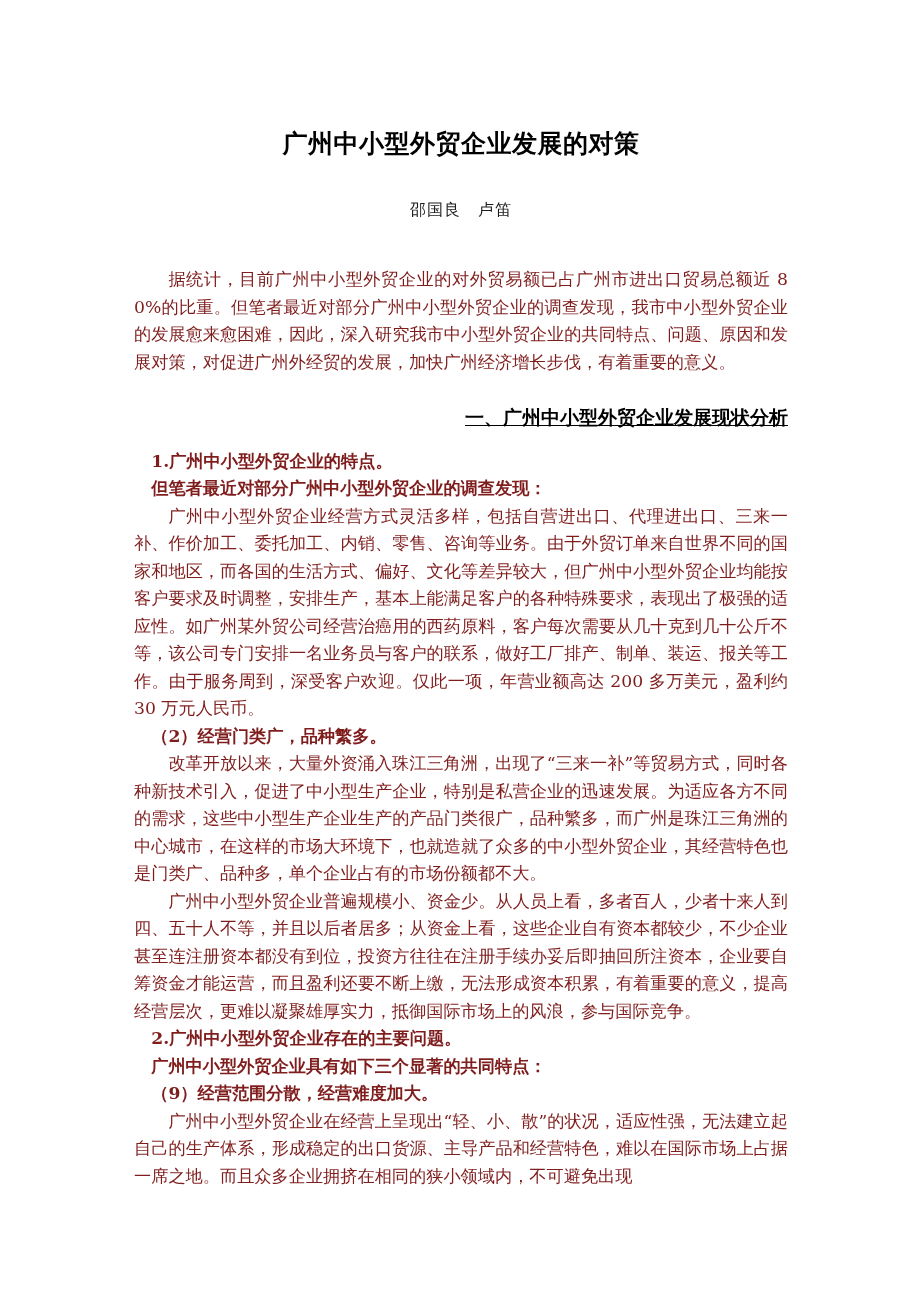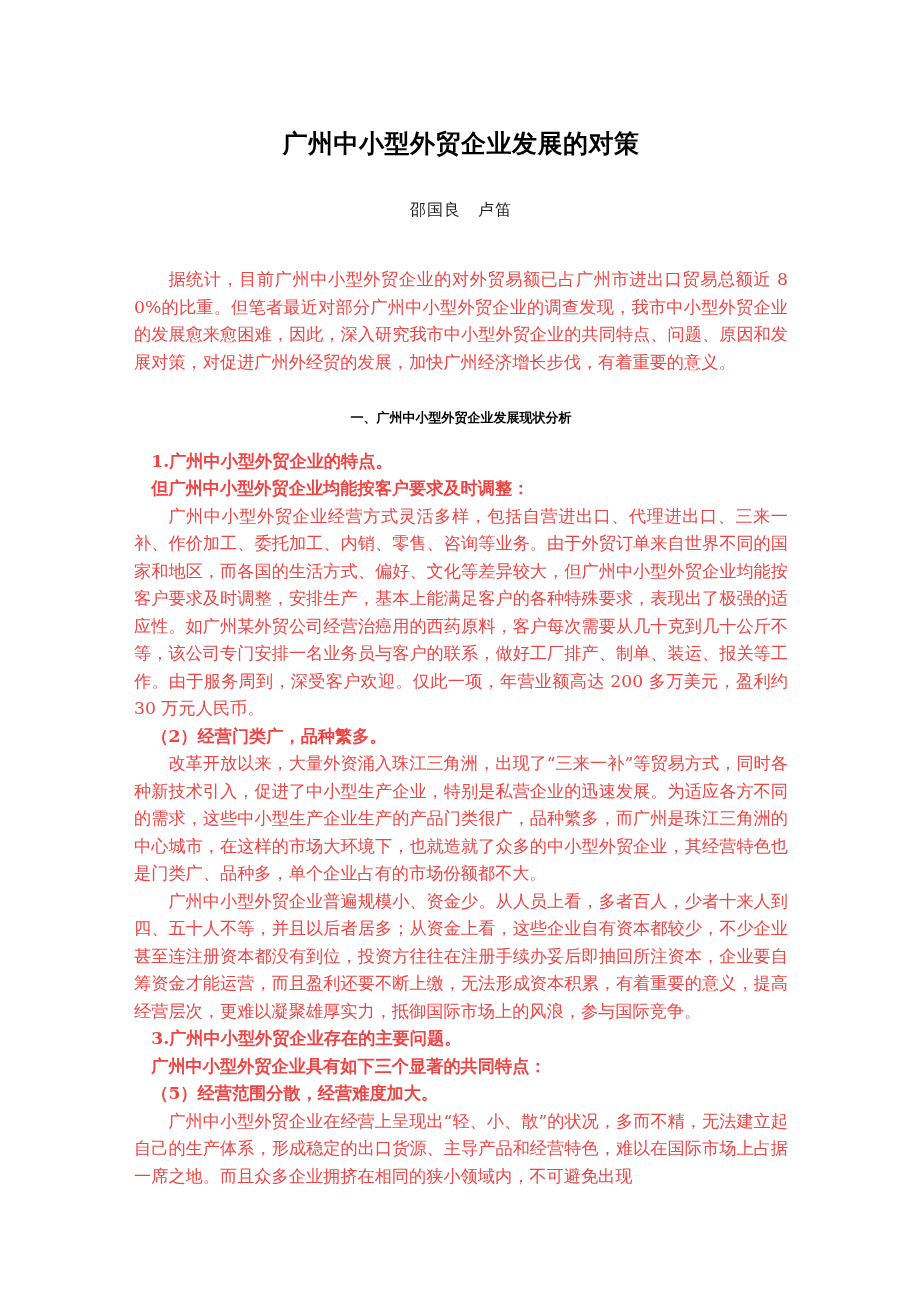--- a/index.html
+++ b/index.html
@@ -42,39 +42,40 @@
     text-align: center;
     font-size: 16px;
     line-height: 22px;
     letter-spacing: 1px;
     color: #1a1a1a;
   }
 
   
   .section-heading {
     margin: 0;
-    text-align: center;
+    text-align: right;
     font-family: "DejaVu Sans", "Liberation Sans", sans-serif;
     font-weight: bold;
-    font-size: 13px;
+    font-size: 19px;
     line-height: 27.5px;
     padding-top: 28px;
     padding-bottom: 16px;
     color: #000000;
+    text-decoration: underline;
   }
 
   
   .para {
     margin: 0;
     font-size: 17.2px;
     line-height: 27.5px;
     text-align: justify;
     text-justify: inter-ideograph;
     text-align-last: left;
-    color: #ef4444;
+    color: #7f1d1d;
     word-break: break-all;
   }
   .para.indent2 { text-indent: 2em; }
   .para.indent1 { text-indent: 1em; font-weight: bold; }
 
   .intro-block { padding-top: 44px; }
   .body-block  { padding-top: 0; }
 </style>
 </head>
 <body>
@@ -87,25 +88,25 @@
     <div class="doc-authors">邵国良　卢笛</div>
 
     <div class="intro-block">
       <p class="para indent2">据统计，目前广州中小型外贸企业的对外贸易额已占广州市进出口贸易总额近 80%的比重。但笔者最近对部分广州中小型外贸企业的调查发现，我市中小型外贸企业的发展愈来愈困难，因此，深入研究我市中小型外贸企业的共同特点、问题、原因和发展对策，对促进广州外经贸的发展，加快广州经济增长步伐，有着重要的意义。</p>
     </div>
 
     <h2 class="section-heading">一、广州中小型外贸企业发展现状分析</h2>
 
     <div class="body-block">
       <p class="para indent1">1.广州中小型外贸企业的特点。</p>
-      <p class="para indent1">但广州中小型外贸企业均能按客户要求及时调整：</p>
+      <p class="para indent1">但笔者最近对部分广州中小型外贸企业的调查发现：</p>
       <p class="para indent2">广州中小型外贸企业经营方式灵活多样，包括自营进出口、代理进出口、三来一补、作价加工、委托加工、内销、零售、咨询等业务。由于外贸订单来自世界不同的国家和地区，而各国的生活方式、偏好、文化等差异较大，但广州中小型外贸企业均能按客户要求及时调整，安排生产，基本上能满足客户的各种特殊要求，表现出了极强的适应性。如广州某外贸公司经营治癌用的西药原料，客户每次需要从几十克到几十公斤不等，该公司专门安排一名业务员与客户的联系，做好工厂排产、制单、装运、报关等工作。由于服务周到，深受客户欢迎。仅此一项，年营业额高达 200 多万美元，盈利约 30 万元人民币。</p>
       <p class="para indent1">（2）经营门类广，品种繁多。</p>
       <p class="para indent2">改革开放以来，大量外资涌入珠江三角洲，出现了“三来一补”等贸易方式，同时各种新技术引入，促进了中小型生产企业，特别是私营企业的迅速发展。为适应各方不同的需求，这些中小型生产企业生产的产品门类很广，品种繁多，而广州是珠江三角洲的中心城市，在这样的市场大环境下，也就造就了众多的中小型外贸企业，其经营特色也是门类广、品种多，单个企业占有的市场份额都不大。</p>
       <p class="para indent2">广州中小型外贸企业普遍规模小、资金少。从人员上看，多者百人，少者十来人到四、五十人不等，并且以后者居多；从资金上看，这些企业自有资本都较少，不少企业甚至连注册资本都没有到位，投资方往往在注册手续办妥后即抽回所注资本，企业要自筹资金才能运营，而且盈利还要不断上缴，无法形成资本积累，有着重要的意义，提高经营层次，更难以凝聚雄厚实力，抵御国际市场上的风浪，参与国际竞争。</p>
-      <p class="para indent1">3.广州中小型外贸企业存在的主要问题。</p>
+      <p class="para indent1">2.广州中小型外贸企业存在的主要问题。</p>
       <p class="para indent1">广州中小型外贸企业具有如下三个显著的共同特点：</p>
-      <p class="para indent1">（5）经营范围分散，经营难度加大。</p>
-      <p class="para indent2">广州中小型外贸企业在经营上呈现出“轻、小、散”的状况，多而不精，无法建立起自己的生产体系，形成稳定的出口货源、主导产品和经营特色，难以在国际市场上占据一席之地。而且众多企业拥挤在相同的狭小领域内，不可避免出现</p>
+      <p class="para indent1">（9）经营范围分散，经营难度加大。</p>
+      <p class="para indent2">广州中小型外贸企业在经营上呈现出“轻、小、散”的状况，适应性强，无法建立起自己的生产体系，形成稳定的出口货源、主导产品和经营特色，难以在国际市场上占据一席之地。而且众多企业拥挤在相同的狭小领域内，不可避免出现</p>
     </div>
 
   </div>
 </div>
 
 </body></html>

